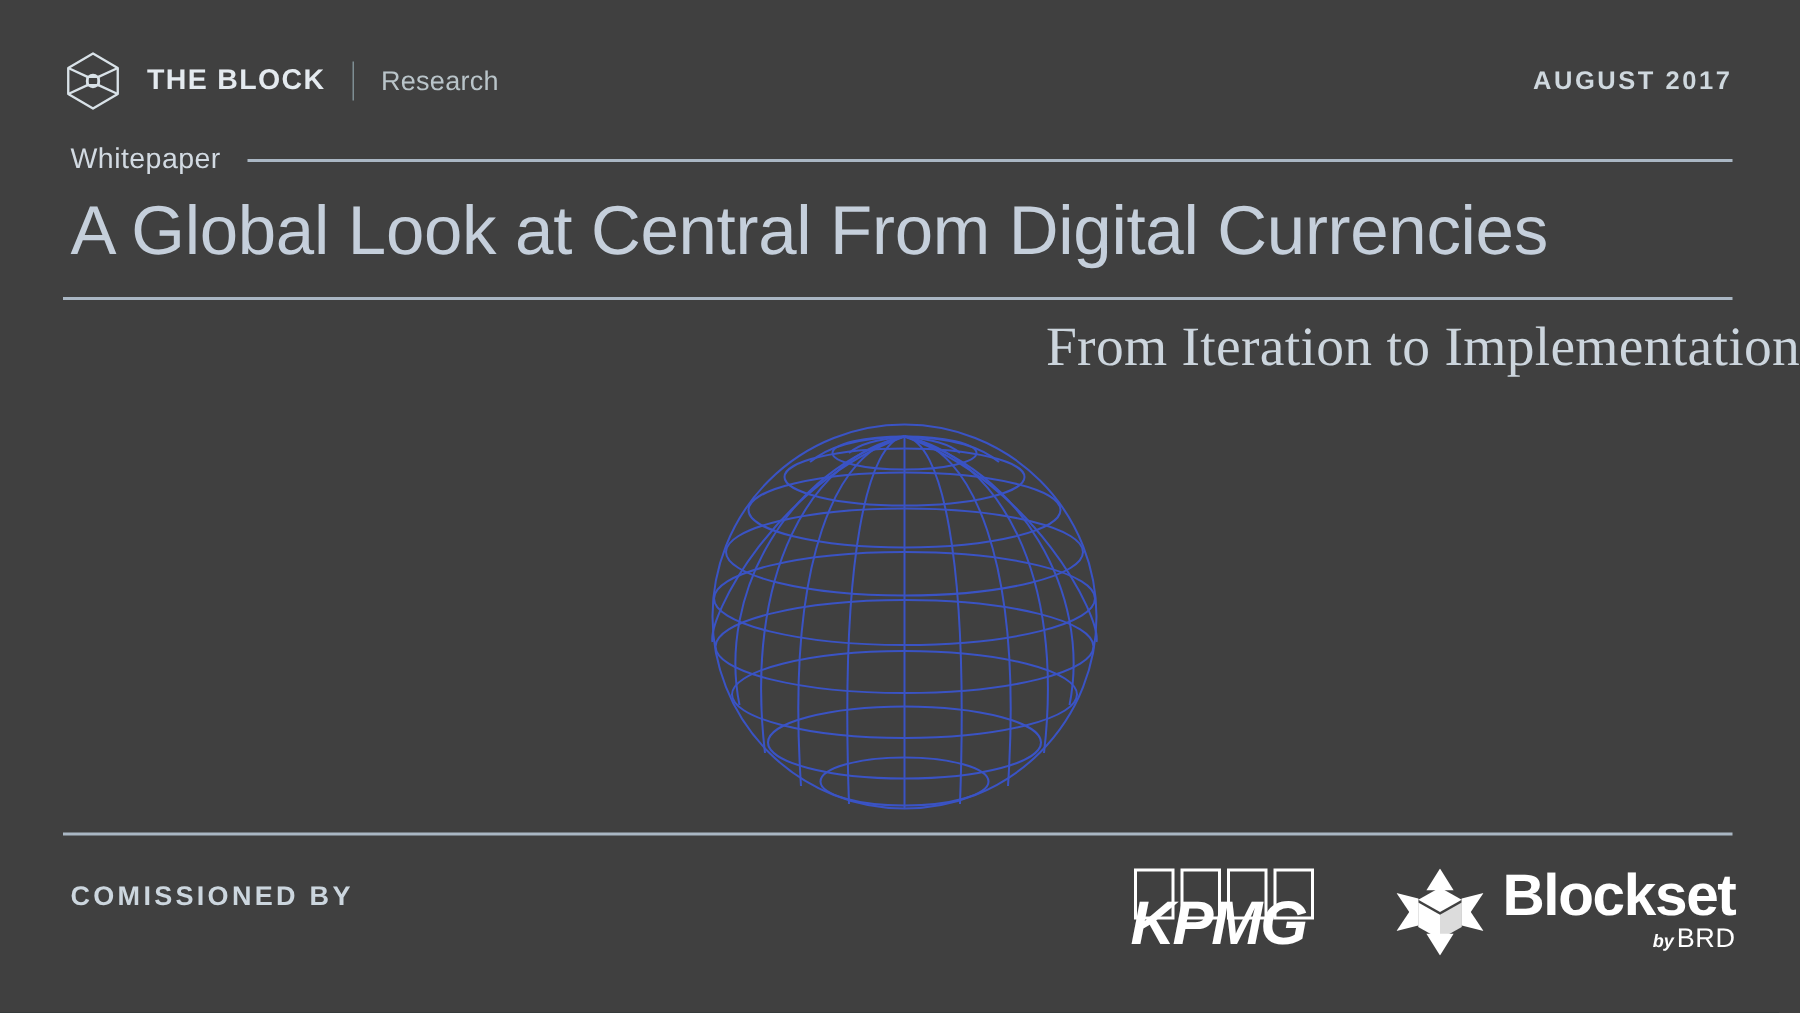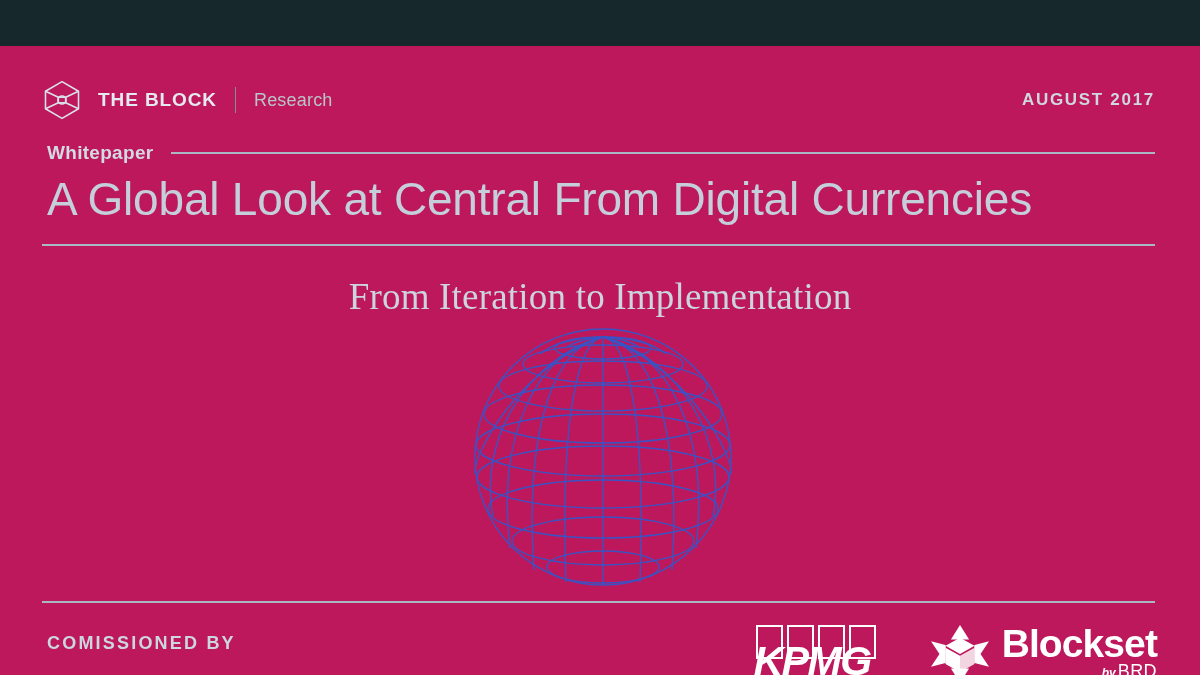--- a/index.html
+++ b/index.html
@@ -3,21 +3,21 @@
 <meta charset="utf-8">
 <style>
   * { margin:0; padding:0; box-sizing:border-box; }
   html, body { width:1200px; height:675px; }
   body {
     background:#16282b;
     font-family:"Liberation Sans", sans-serif;
     overflow:hidden;
     position:relative;
   }
-  .page { position:absolute; inset:0; background:#be185d;margin-top:46px; }
+  .page { position:absolute; inset:0; background:#404040; }
 
   
   .header {
     position:absolute; left:40px; top:30px; width:1115px; height:48px;
     display:flex; align-items:center; justify-content:space-between;
   }
   .brand { display:flex; align-items:center; gap:14px; }
   .brand-mark { width:44px; height:44px; display:block; flex:0 0 auto; }
   .brand-name {
     font-size:19px; font-weight:bold; letter-spacing:0.9px;
@@ -32,41 +32,41 @@
     font-size:17px; font-weight:bold; letter-spacing:1.7px; color:#cfd8de;
     white-space:nowrap;
   }
 
   
   .kicker-row {
     position:absolute; left:47px; top:95px; width:1108px; height:24px;
     display:flex; align-items:center; gap:18px;
   }
   .kicker {
-    font-size:19px; font-weight:bold; letter-spacing:0.3px; color:#d2dae2;
+    font-size:19px; font-weight:normal; letter-spacing:0.3px; color:#d2dae2;
     white-space:nowrap;
   }
   .kicker-rule { flex:1 1 auto; height:2px; background:#aab7c4; }
 
   
   .title {
     position:absolute; left:47px; top:124px; width:1110px;
     font-size:46px; font-weight:400; letter-spacing:-0.2px;
     color:#c5cfdb; white-space:nowrap; line-height:58px;
   }
 
   .rule-top {
     position:absolute; left:42px; top:198px; width:1113px; height:2px;
     background:#aab7c4;
   }
 
   
   .subtitle {
-    position:absolute; left:0; top:225px; width:1200px;
-    text-align:center; font-family:"Liberation Serif", serif;
+    position:absolute; left:0; top:206px; width:1200px;
+    text-align:right; font-family:"Liberation Serif", serif;
     font-size:37px; font-weight:400; color:#ccd5dd; letter-spacing:0.2px;
     line-height:52px;
   }
 
   
   .globe {
     position:absolute; left:470px; top:278px; width:266px; height:266px;
   }
 
   .rule-bottom {

